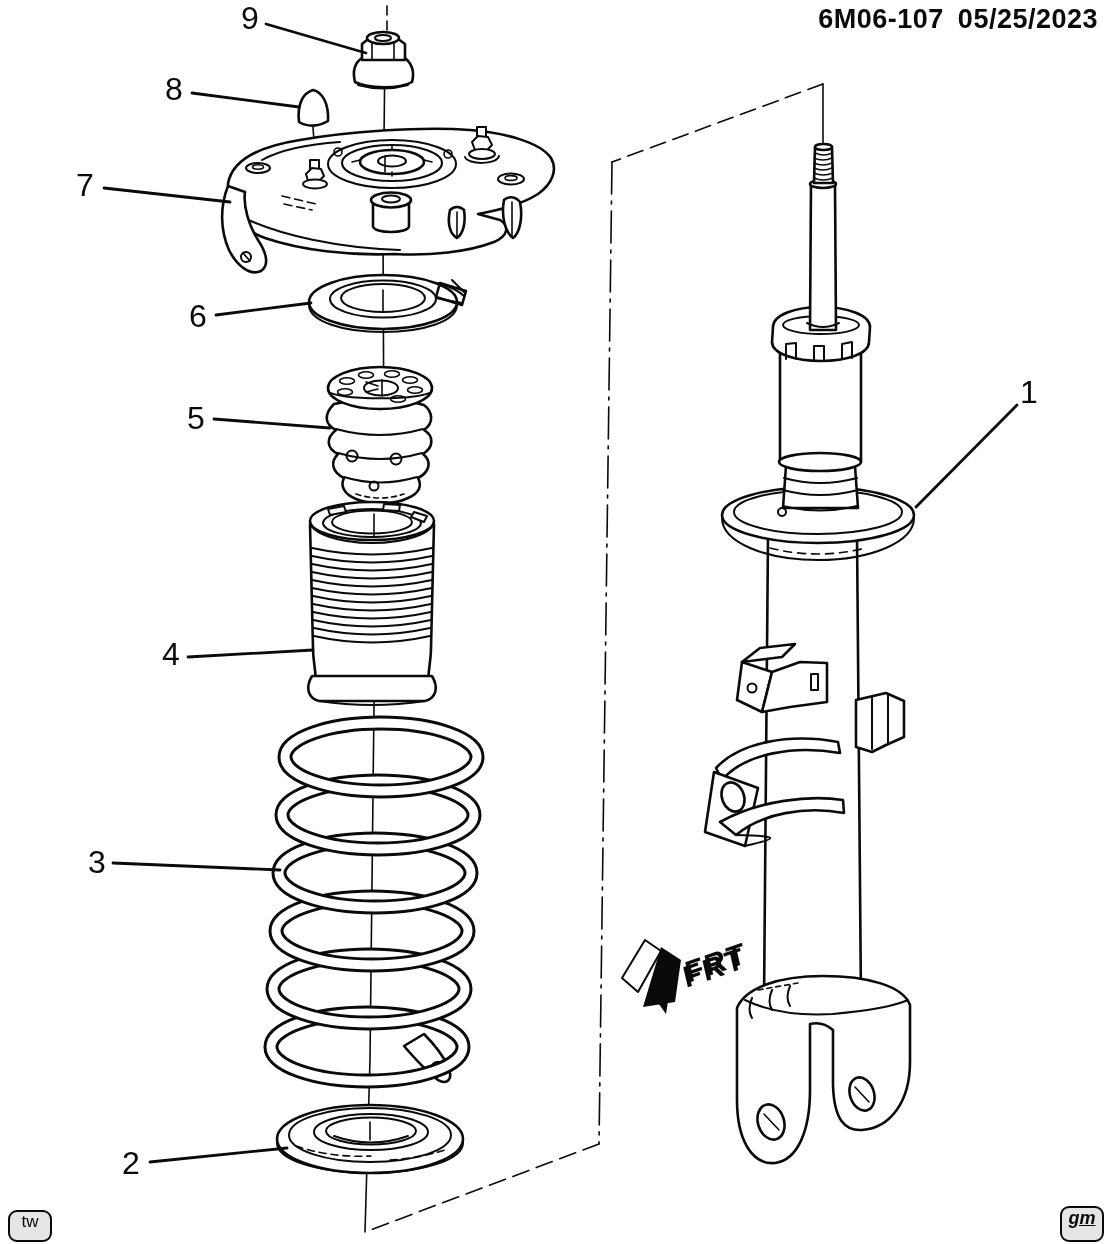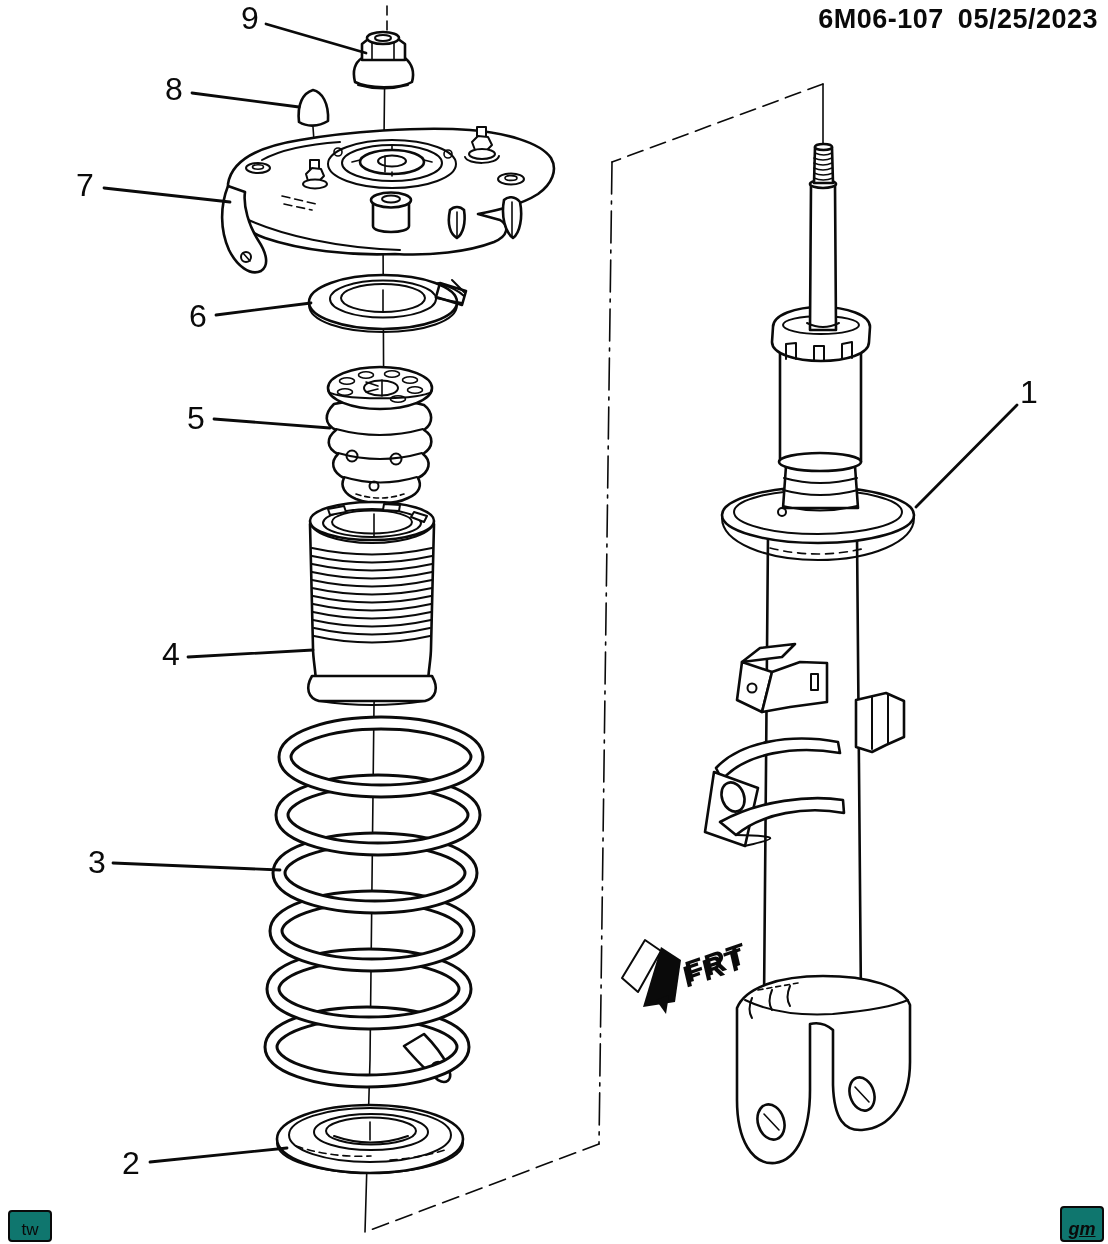--- a/index.html
+++ b/index.html
@@ -15,22 +15,22 @@
   #diagram .med{stroke-width:2;}
   #diagram .ldr{stroke-width:2.8;}
   #diagram .coilB{stroke-width:15;fill:none;}
   #diagram .coilW{stroke:#ffffff;stroke-width:9;fill:none;}
   #diagram text{stroke:none;fill:#0a0a0a;}
   .callout{position:absolute;transform:translate(-50%,-50%);font-size:32px;font-weight:400;
            letter-spacing:0;line-height:1;user-select:none;}
   #header{position:absolute;top:4px;right:10px;font-size:27px;font-weight:700;
           letter-spacing:.5px;white-space:nowrap;}
   #header .gap{display:inline-block;width:14px;}
-  .badge{position:absolute;border:2.6px solid #0a0a0a;border-radius:4px;
-         display:flex;align-items:flex-end;justify-content:center;background:#0f766e;}
+  .badge{position:absolute;border:2.6px solid #0a0a0a;border-radius:9px;
+         display:flex;align-items:flex-start;justify-content:center;background:#e5e5e5;}
   #badge-tw{left:8px;top:1210px;width:40px;height:28px;font-size:17px;font-weight:400;}
   #badge-gm{left:1060px;top:1206px;width:40px;height:32px;font-size:18px;font-weight:700;}
   #badge-gm span{text-decoration:underline;font-style:italic;}
 </style>
 </head>
 <body>
 
 <div id="stage">
 
   <svg id="diagram" width="1108" height="1244" viewBox="0 0 1108 1244">

